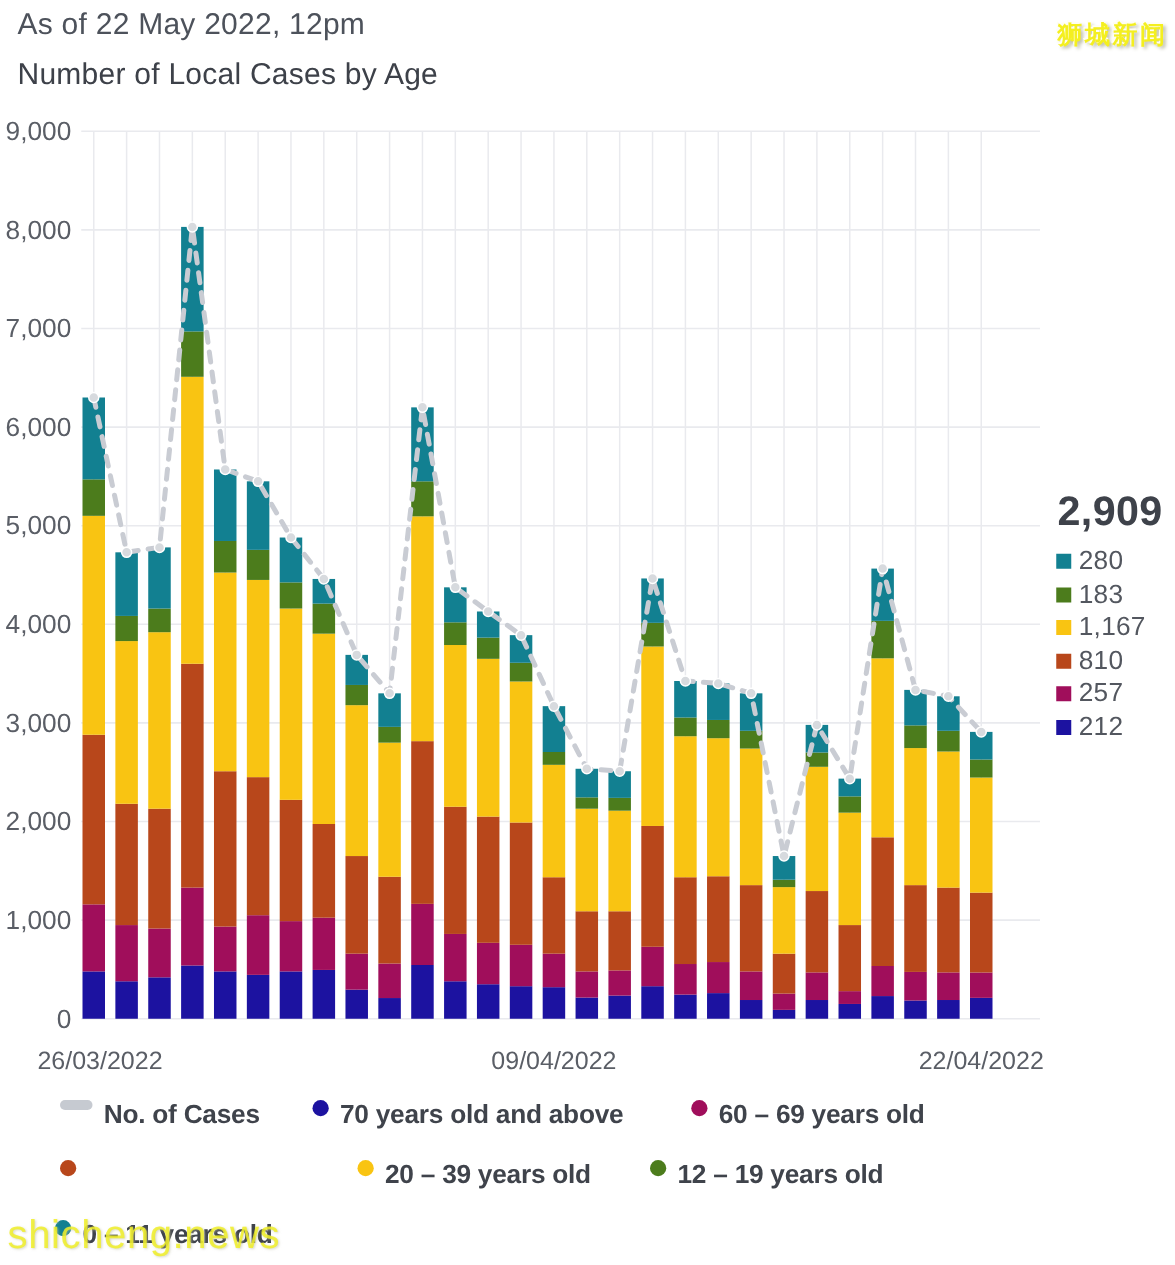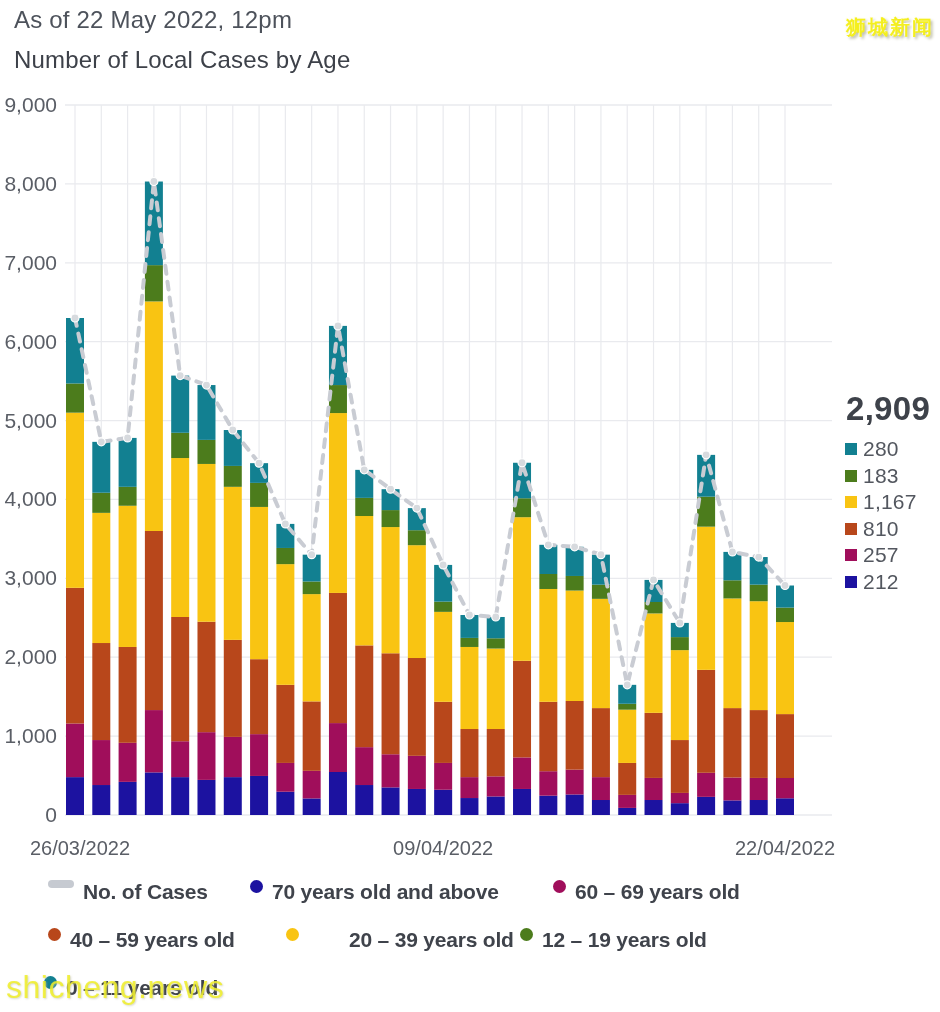--- a/index.html
+++ b/index.html
@@ -393,23 +393,22 @@
         <span class="legend-label">70 years old and above</span>
       </div>
       <div class="legend-item" style="left: 553px;">
         <span class="legend-dot" style="background: rgb(160, 14, 91);"></span>
         <span class="legend-label">60 – 69 years old</span>
       </div>
     </div>
     <div class="legend-row" style="top: 928px;">
       <div class="legend-item" style="left: 48px;">
         <span class="legend-dot" style="background: rgb(184, 71, 27);"></span>
-        <span class="legend-label">40 – 59 years old</span>
-      </div>
-      <div class="legend-item" style="left: 286px; gap: 41px;">
+      </div>
+      <div class="legend-item" style="left: 286px;">
         <span class="legend-dot" style="background: rgb(249, 196, 18);"></span>
         <span class="legend-label">20 – 39 years old</span>
       </div>
       <div class="legend-item" style="left: 520px;">
         <span class="legend-dot" style="background: rgb(76, 124, 28);"></span>
         <span class="legend-label">12 – 19 years old</span>
       </div>
     </div>
     <div class="legend-row" style="top: 976px;">
       <div class="legend-item" style="left: 44px;">

